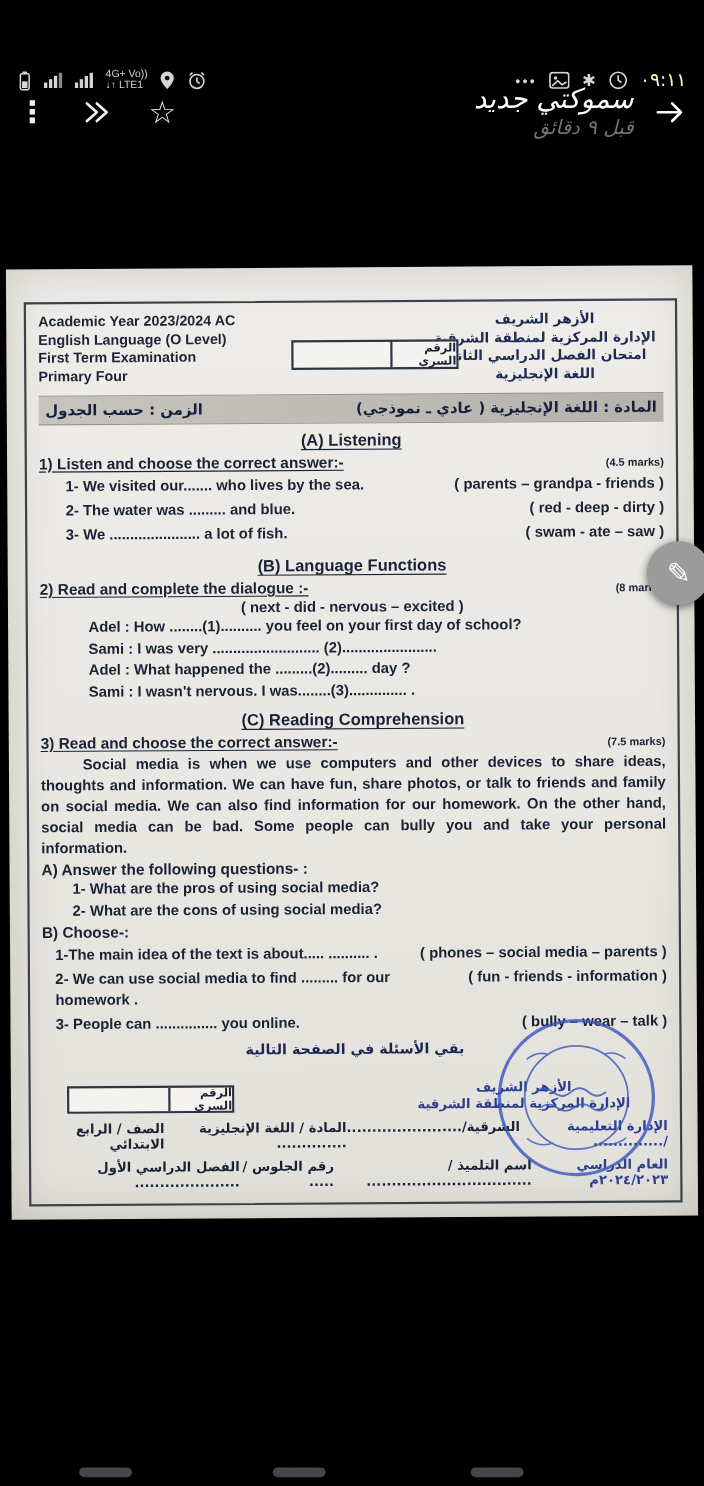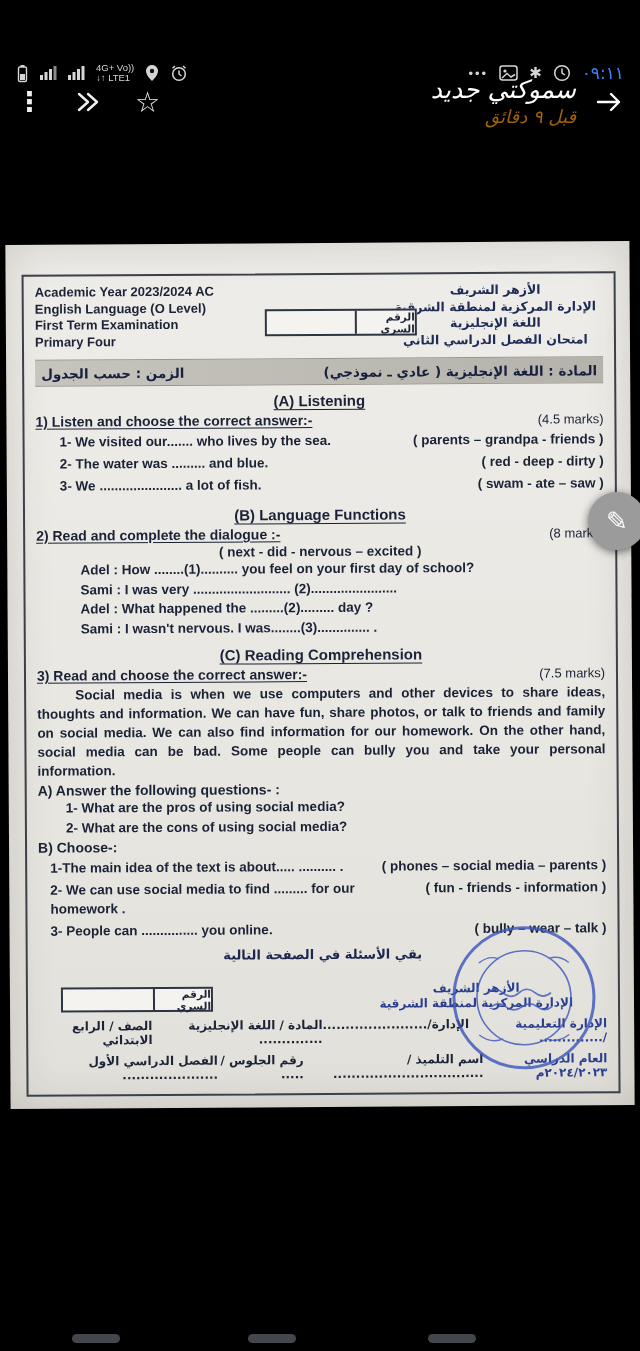--- a/index.html
+++ b/index.html
@@ -9,32 +9,32 @@
 
   
   .status-bar { position: absolute; top: 0; left: 0; right: 0; height: 58px;
     display: flex; align-items: center; justify-content: space-between;
     padding: 4px 16px; color: #dfdfdf; margin-top: 44px; }
   .sb-group { display: flex; align-items: center; gap: 11px; }
   .sb-icon { display: flex; align-items: center; justify-content: center; }
   .net-block { font-size: 9.5px; line-height: 10.5px; color: #d6d6d6; text-align: left; }
   .sb-dots { font-size: 13px; letter-spacing: 2px; color: #d6d6d6; }
   .sb-flower { font-size: 15px; color: #d6d6d6; }
-  .sb-time { font-size: 17px; color: #3b82f6; }
+  .sb-time { font-size: 17px; color: #fef9c3; }
 
   
   .app-header { position: absolute; top: 58px; left: 0; right: 0; height: 88px;
     display: flex; align-items: center; padding: 0 16px; color: #fff; }
   .hdr-left { display: flex; align-items: center; gap: 30px; }
   .hdr-menu { font-size: 27px; font-weight: bold; color: #f0f0f0; }
   .hdr-star { font-size: 28px; color: #f0f0f0; }
   .hdr-spacer { flex: 1; }
   .hdr-title-block { text-align: right; direction: rtl; margin-left: 35px; margin-right: 4px; font-style: italic; }
   .hdr-title { font-size: 25px; color: #ffffff; line-height: 30px; }
-  .hdr-sub { font-size: 18px; color: #a16207; line-height: 24px; }
+  .hdr-sub { font-size: 18px; color: #737373; line-height: 24px; }
   .hdr-back { margin-left: 14px; display: flex; align-items: center; }
 
   
   .paper { position: absolute; top: 243px; left: 8px; width: 624px; height: 864px;
     background: linear-gradient(180deg, #efede9 0%, #e9e7e2 55%, #e2e0da 100%);
     transform: rotate(-0.35deg);
     box-shadow: inset 0 0 45px rgba(60,55,40,0.18), 0 0 20px rgba(0,0,0,0.65); }
   .frame { position: absolute; top: 30px; left: 16px; right: 14px; bottom: 12px;
     border: 2px solid #3c4049; padding: 8px 11px 4px; color: #1b2236; overflow: hidden; }
 
@@ -53,21 +53,21 @@
     padding: 0 6px; font-weight: bold; color: #17203f; font-size: 13.5px;
     border-top: 1px solid #97948d; border-bottom: 1px solid #97948d; }
   .band .term-cell { background: #aeaba4; height: 100%; display: flex; align-items: center;
     padding: 0 14px; border-left: 1px solid #8f8c86; font-style: italic; }
 
   .sec-heading { position: relative; text-align: center; font-weight: bold; font-size: 15px; margin-top: 7px; }
   .sec-heading .u { text-decoration: underline; text-underline-offset: 3px; }
   .inst-row { display: flex; justify-content: space-between; align-items: baseline;
     font-weight: bold; font-size: 14px; margin-top: 3px; }
   .inst-row .inst { text-decoration: underline; text-underline-offset: 2px; }
-  .marks { font-weight: normal; font-size: 13px; white-space: nowrap; }
+  .marks { font-weight: bold; font-size: 10px; white-space: nowrap; }
 
   .q-item { display: flex; justify-content: space-between; font-weight: bold;
     font-size: 13.5px; line-height: 19px; margin: 3px 0 0 24px; }
   .q-item .opts { white-space: nowrap; }
 
   .word-bank { text-align: center; font-weight: bold; font-size: 13.5px; margin-top: 2px; }
   .dlg-line { margin-left: 44px; font-weight: bold; font-size: 13.5px; line-height: 19.5px; }
 
   .passage { font-weight: bold; font-size: 13.5px; line-height: 19px; text-align: justify;
     text-indent: 38px; margin-top: 2px; }
@@ -202,22 +202,22 @@
           <div>First Term Examination</div>
           <div>Primary Four</div>
         </div>
         <div class="secret-box">
           <div class="cell-empty"></div>
           <div class="cell-label ar">الرقم السري</div>
         </div>
         <div class="ar-block ar">
           <div>الأزهر الشريف</div>
           <div>الإدارة المركزية لمنطقة الشرقية</div>
+          <div>امتحان الفصل الدراسي الثاني</div>
           <div>اللغة الإنجليزية</div>
-          <div>امتحان الفصل الدراسي الثاني</div>
         </div>
       </div>
 
       <div class="band ar">
         <span>المادة : اللغة الإنجليزية ( عادي ـ نموذجي)</span>
         <span>الزمن : حسب الجدول</span>
       </div>
 
       <div class="sec-heading">
         <span class="u">(A)  Listening</span>
@@ -283,21 +283,21 @@
         <div class="f-secret-box">
           <div class="cell-empty"></div>
           <div class="cell-label">الرقم السري</div>
         </div>
         <div class="f-ar">
           <div>الأزهر الشريف</div>
           <div>الإدارة المركزية لمنطقة الشرقية</div>
         </div>
         <div class="f-row">
           <span class="blue">الإدارة التعليمية /..............</span>
-          <span>الإدارة/.......................</span>
+          <span>الشرقية/.......................</span>
           <span>المادة / اللغة الإنجليزية ..............</span>
           <span>الصف / الرابع الابتدائي</span>
         </div>
         <div class="f-row">
           <span class="blue">العام الدراسي ٢٠٢٤/٢٠٢٣م</span>
           <span>اسم التلميذ / .................................</span>
           <span>رقم الجلوس / .....</span>
           <span>الفصل الدراسي الأول .....................</span>
         </div>
         <div class="stamp">

